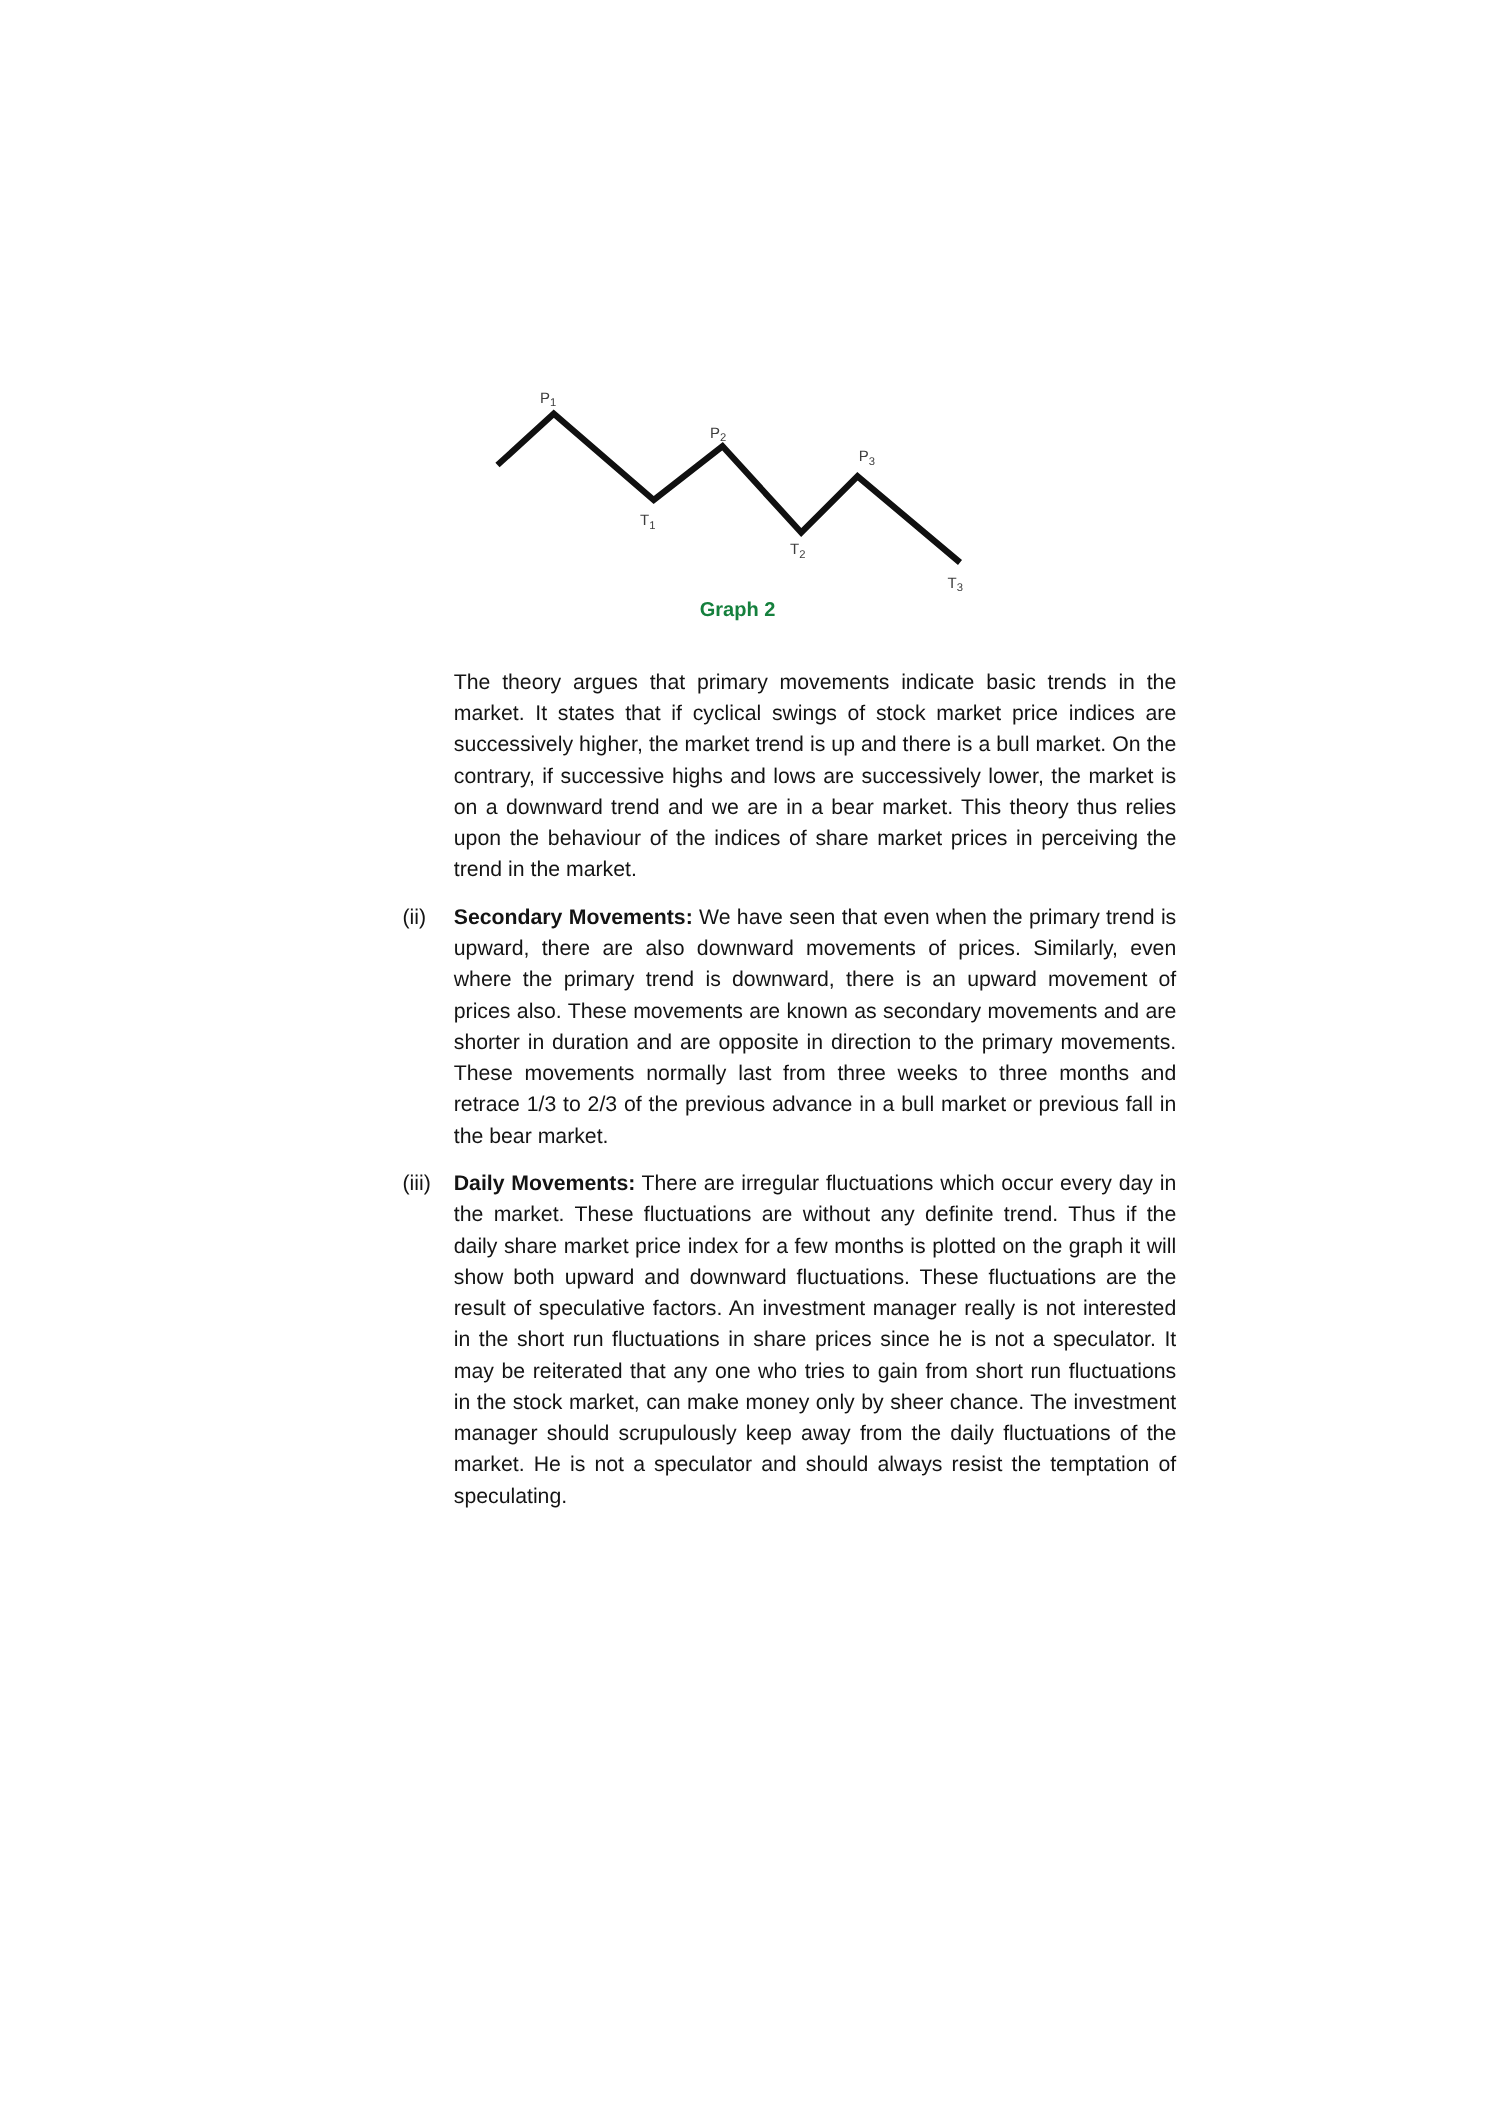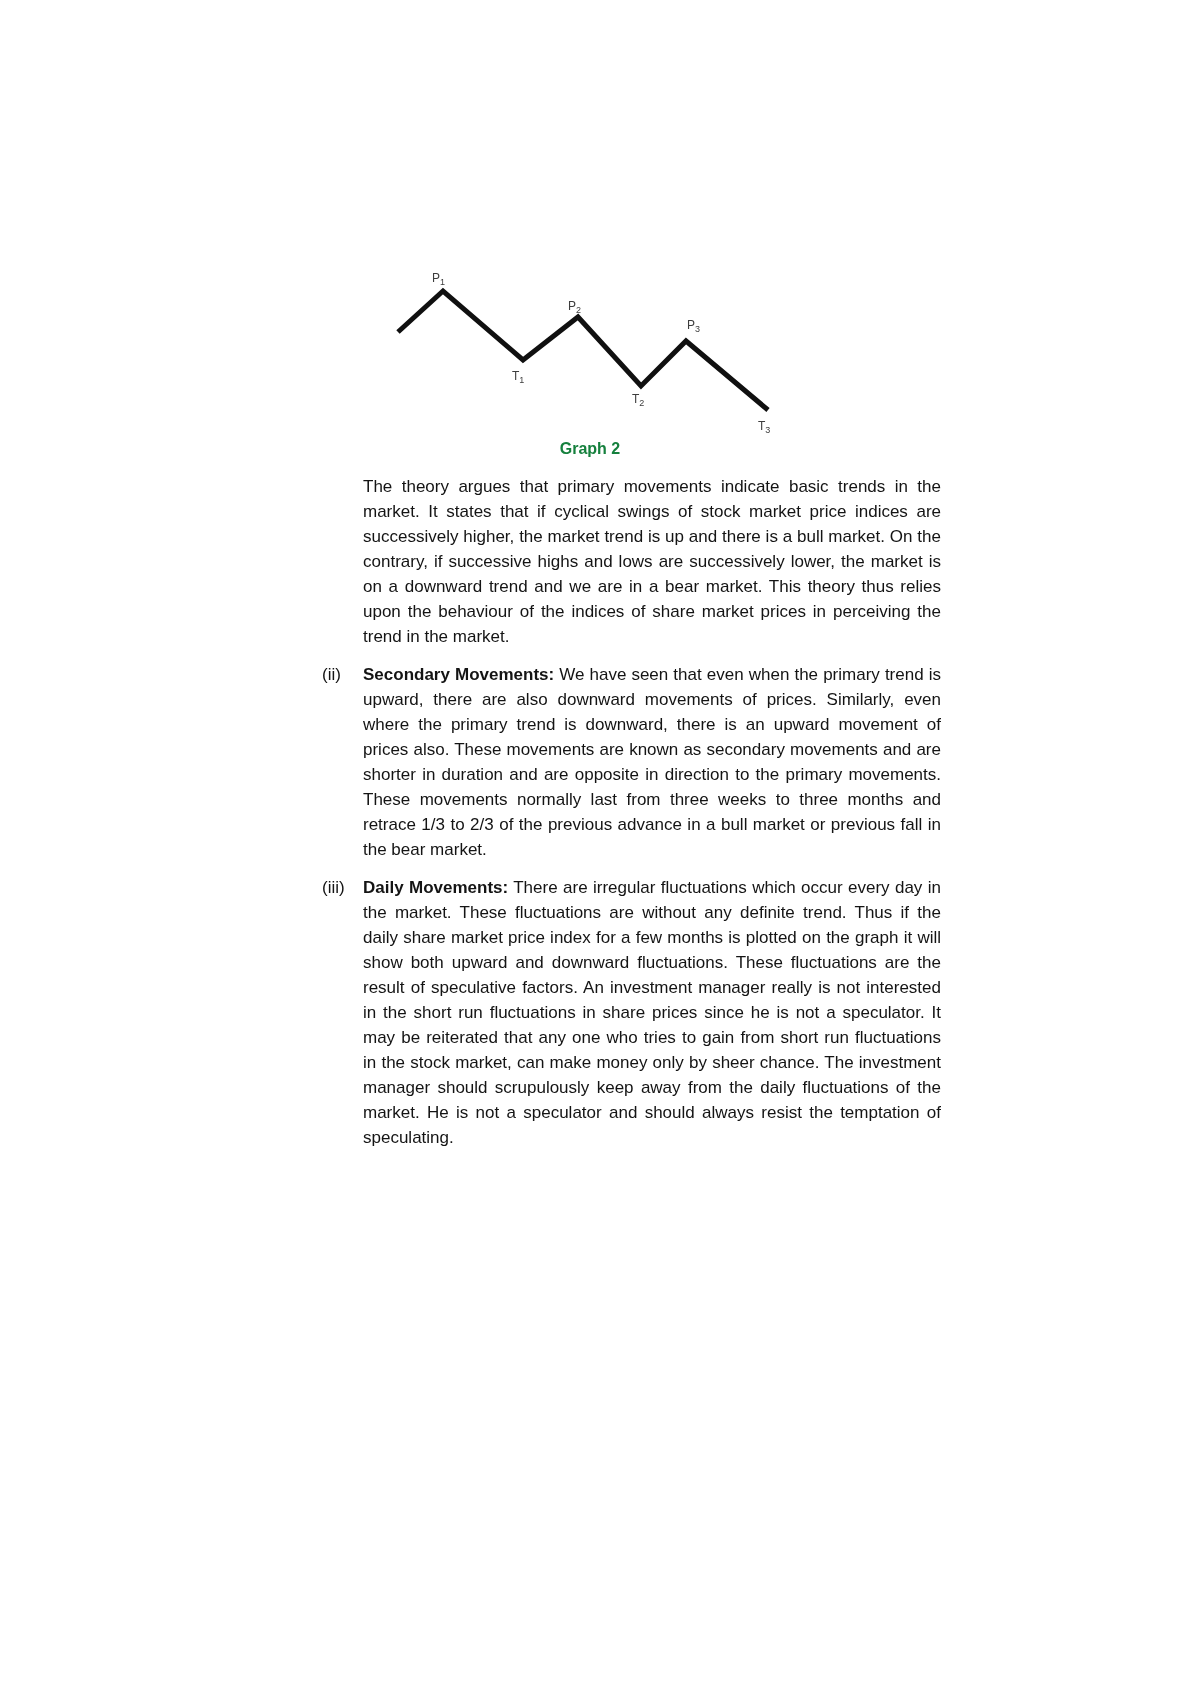--- a/index.html
+++ b/index.html
@@ -5,20 +5,21 @@
   * { margin: 0; padding: 0; box-sizing: border-box; }
   html, body { background: #ffffff; }
   .page {
     position: relative;
     width: 1191px;
     height: 1188px;
     background: #ffffff;
     font-family: "Liberation Sans", sans-serif;
     color: #141414;
     overflow: hidden;
+    margin-top: 40px;
   }
   .graph-block {
     position: absolute;
     top: 262px;
     left: 390px;
     width: 400px;
     text-align: center;
   }
   .graph-block svg { display: block; }
   .graph-label {
@@ -27,21 +28,21 @@
     fill: #3d3d3d;
   }
   .graph-caption {
     margin-top: -2px;
     font-size: 16px;
     font-weight: bold;
     color: #15803d;
   }
   .content {
     position: absolute;
-    top: 474px;
+    top: 493px;
     left: 363px;
     width: 578px;
     font-size: 17px;
     line-height: 25px;
     text-align: justify;
   }
   .para { margin: 0 0 13px 0; }
   .list-item { position: relative; }
   .list-marker {
     position: absolute;

